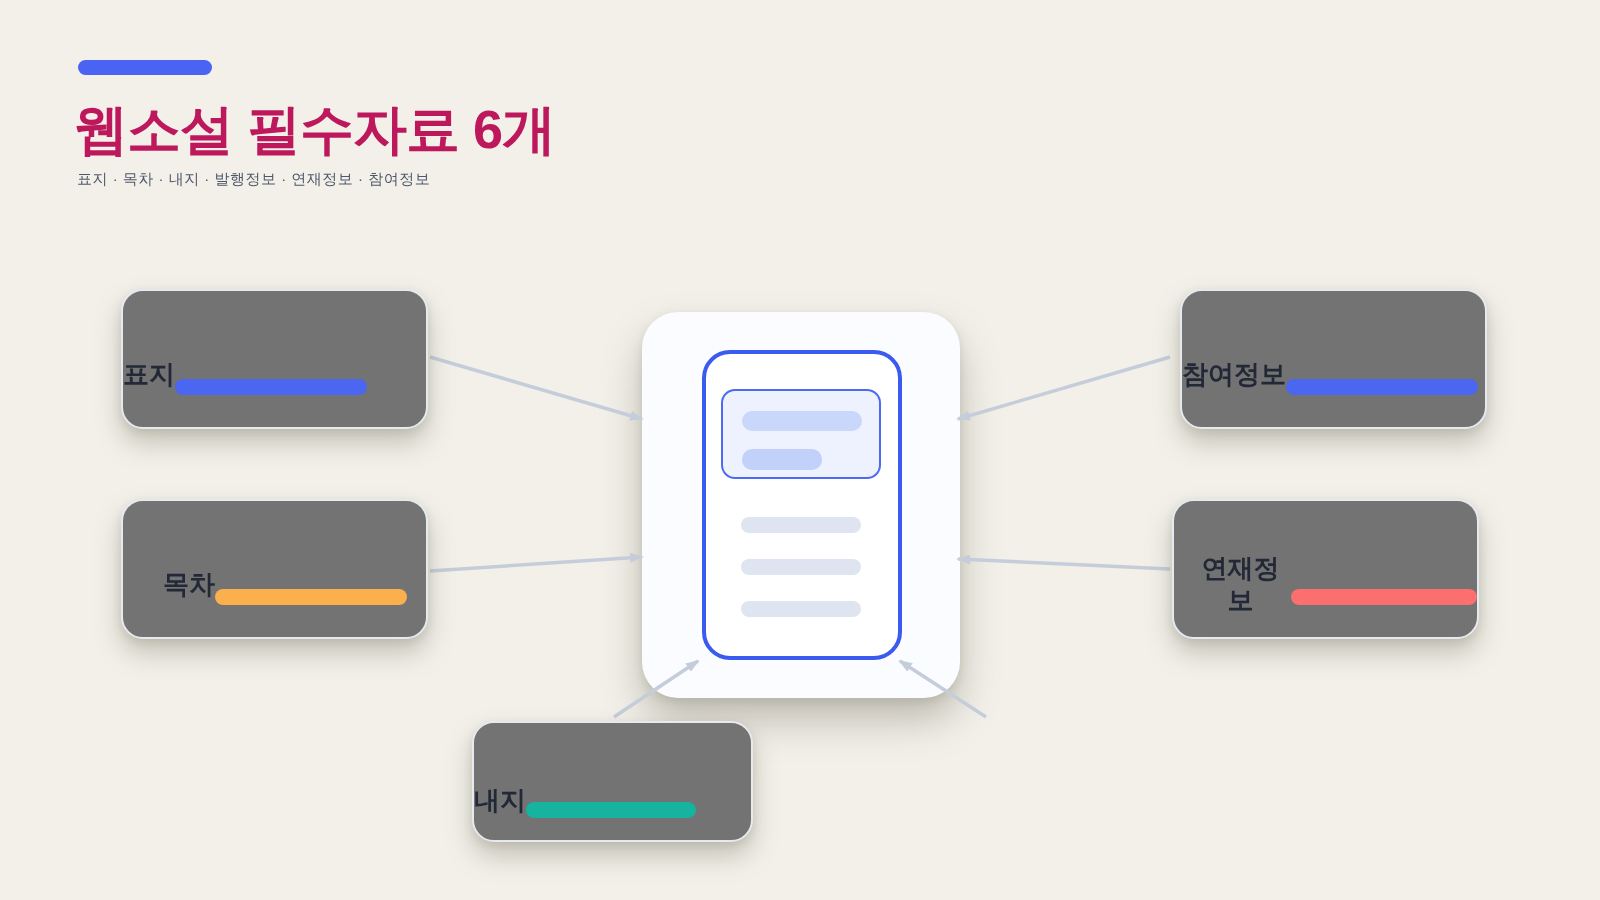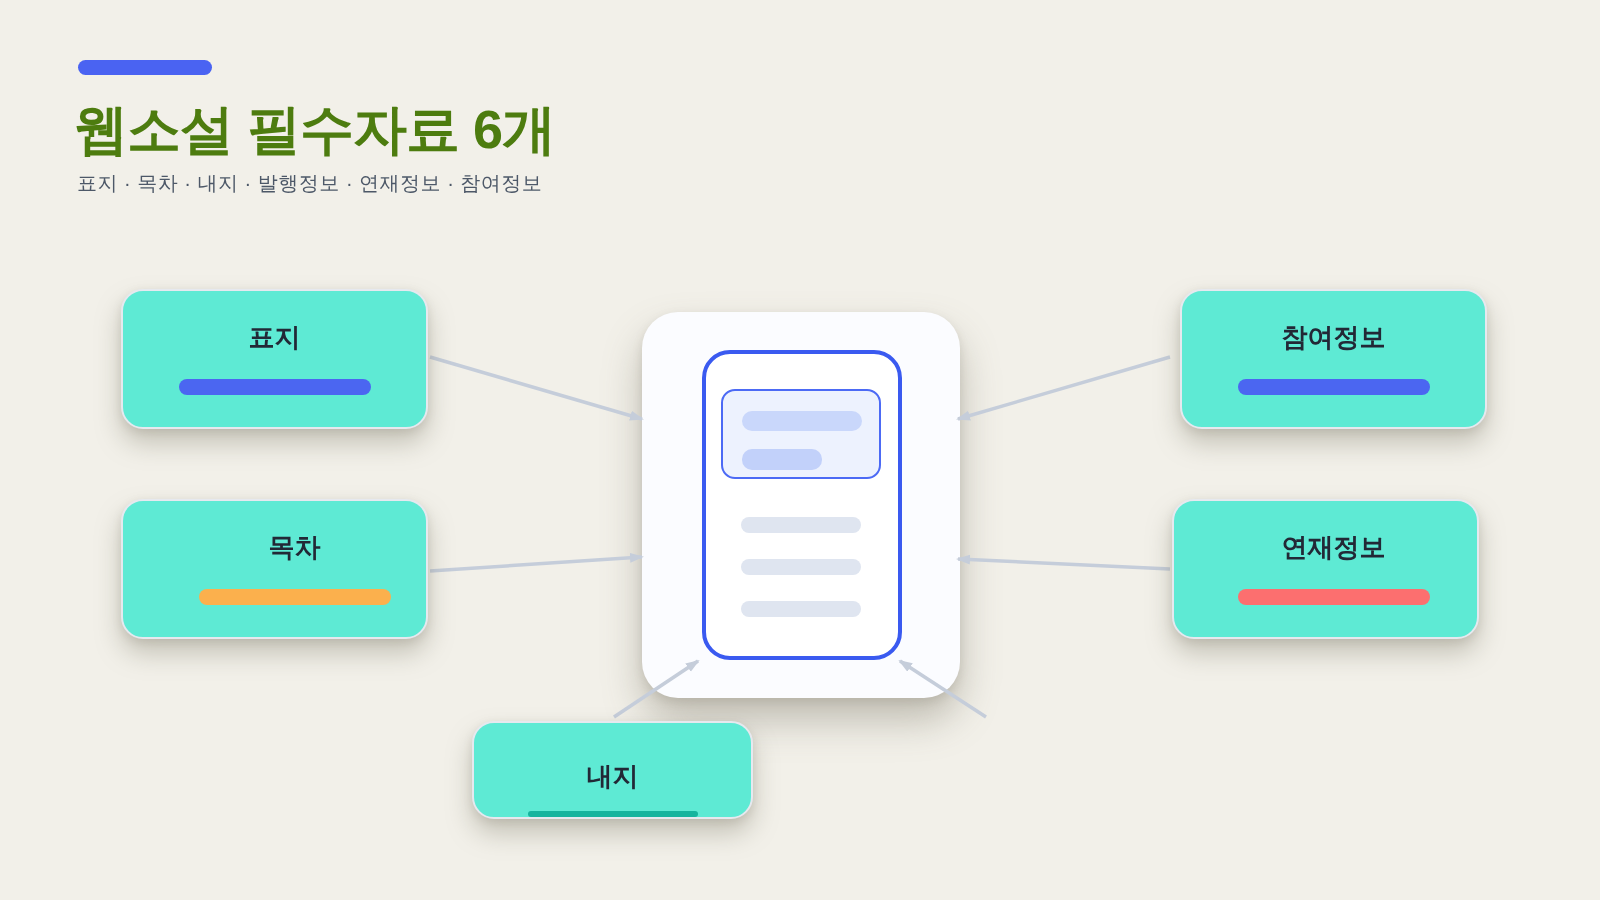--- a/index.html
+++ b/index.html
@@ -23,48 +23,49 @@
     position: absolute;
     left: 74px; top: 98px;
     font-size: 54px;
     font-weight: 800;
     letter-spacing: -1px;
     line-height: 1.15;
   }
   .page-subtitle {
     position: absolute;
     left: 77px; top: 170px;
-    font-size: 20px;
+    font-size: 15px;
     font-weight: 500;
     letter-spacing: 0.5px;
   }
 
   
   .arrows-layer {
     position: absolute;
     left: 0; top: 0;
     z-index: 2;
     pointer-events: none;
   }
 
   
   .card {
     position: absolute;
     z-index: 3;
-    background: #5eead4;
+    background: #737373;
     border: 2px solid #e6e9ef;
     border-radius: 22px;
     box-shadow: 0 14px 26px rgba(128,124,108,0.40), 0 3px 8px rgba(128,124,108,0.18);
     display: flex;
-    flex-direction: column;
+    flex-direction: row;
     align-items: center;
     box-sizing: border-box;
+    text-align: center;
   }
   .card--side   { width: 307px; height: 140px; padding-top: 30px; }
-  .card--bottom { width: 281px; height: 98px; padding-top: 37px; }
+  .card--bottom { width: 281px; height: 121px; padding-top: 37px; }
   .card__label {
     font-size: 26px;
     font-weight: 700;
     color: #222836;
     line-height: 32px;
   }
   .card__bar {
     height: 16px;
     border-radius: 8px;
     margin-top: 26px;
@@ -117,21 +118,21 @@
   .doc__text-line--1 { top: 163px; }
   .doc__text-line--2 { top: 205px; }
   .doc__text-line--3 { top: 247px; }
 </style>
 </head>
 <body>
 
 <div class="canvas" style="background: rgb(242, 240, 233);">
 
   <div class="accent-bar" style="background: rgb(74, 99, 242);"></div>
-  <div class="page-title" style="color: #4d7c0f;">웹소설 필수자료 6개</div>
+  <div class="page-title" style="color: #be185d;">웹소설 필수자료 6개</div>
   <div class="page-subtitle" style="color: rgb(77, 88, 104);">표지 · 목차 · 내지 · 발행정보 · 연재정보 · 참여정보</div>
 
   <svg class="arrows-layer" width="1600" height="900" viewBox="0 0 1600 900">
     <defs>
       <marker id="ah" markerWidth="16" markerHeight="12" refX="12" refY="5" orient="auto" markerUnits="userSpaceOnUse">
         <path d="M0,0 L14,5 L0,10 Z" style="fill: rgb(197, 205, 218);"></path>
       </marker>
     </defs>
     <line x1="430" y1="357" x2="642" y2="419" stroke-width="3.5" marker-end="url(#ah)" style="stroke: rgb(197, 205, 218);"></line>
     <line x1="430" y1="571" x2="642" y2="557" stroke-width="3.5" marker-end="url(#ah)" style="stroke: rgb(197, 205, 218);"></line>

